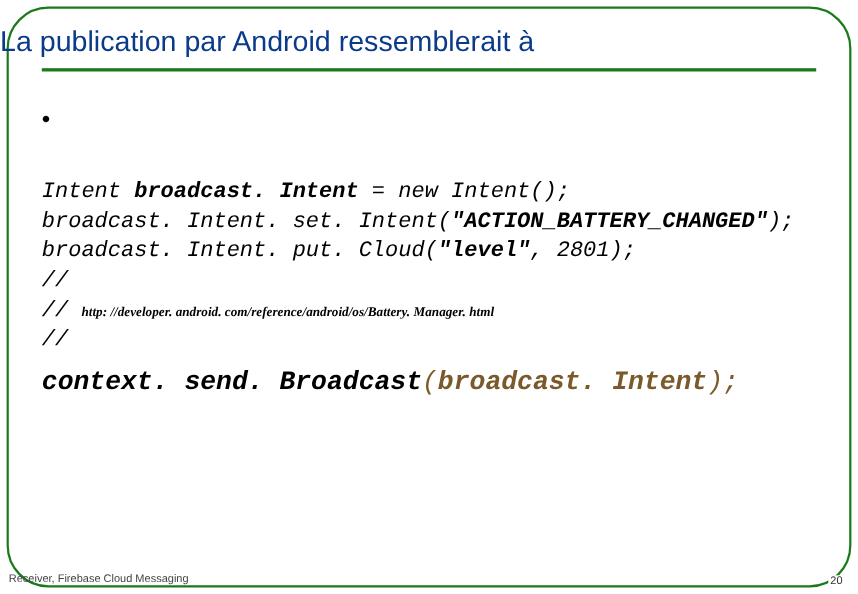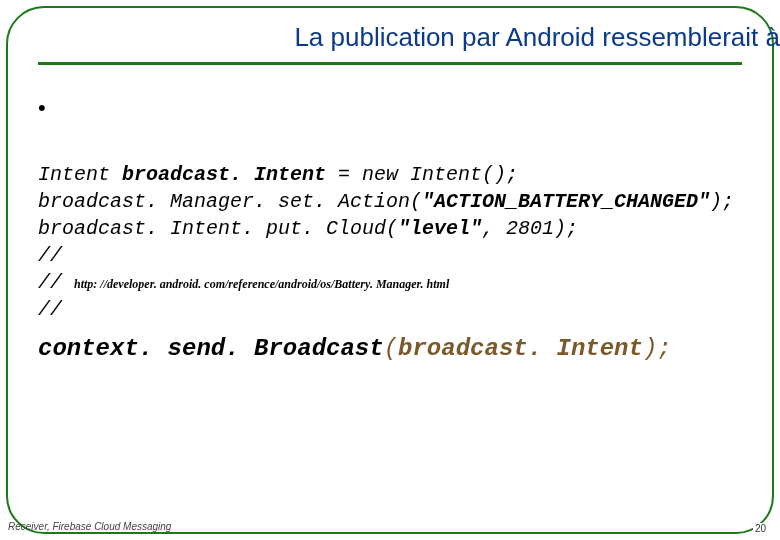--- a/index.html
+++ b/index.html
@@ -18,21 +18,21 @@
     right: 6px;
     bottom: 6px;
     border: 2px solid #1a7a1a;
     border-radius: 38px;
   }
   .title {
     position: absolute;
     top: 22px;
     left: 0;
     right: 0;
-    text-align: right;
+    text-align: left;
     font-size: 26px;
     color: #0a3a8a;
     font-weight: normal;
   }
   .title-underline {
     position: absolute;
     top: 62px;
     left: 38px;
     right: 38px;
     height: 3px;
@@ -81,21 +81,20 @@
     margin-top: 12px;
   }
   .bigcode .punct { color: #7a5a2a; font-weight: normal; font-style: italic;}
   .bigcode .arg { color: #7a5a2a; font-style: italic; font-weight: bold; }
   .footer {
     position: absolute;
     bottom: 8px;
     left: 8px;
     font-size: 10px;
     color: #444;
-    font-style: italic;
   }
   .pagenum {
     position: absolute;
     bottom: 6px;
     right: 12px;
     font-size: 10px;
     color: #333;
     background: #fff;
     padding: 0 2px;
   }
@@ -108,21 +107,21 @@
 <h1 class="title">La publication par Android ressemblerait à</h1>
 <div class="title-underline"></div>
 
 <div class="content">
 
   <div class="bullet-row">
     <span class="bullet">•</span>
   </div>
 
   <div class="codeblock"><span>Intent </span><span class="str">broadcast. Intent</span><span> = new Intent();</span>
-<span>broadcast. Manager. set. Action(</span><span class="str">"ACTION_BATTERY_CHANGED"</span><span>);</span>
+<span>broadcast. Intent. set. Intent(</span><span class="str">"ACTION_BATTERY_CHANGED"</span><span>);</span>
 <span>broadcast. Intent. put. Cloud(</span><span class="str">"level"</span><span>, 2801);</span>
 <span>//</span>
 <span>// </span><span class="url-line">http: //developer. android. com/reference/android/os/Battery. Manager. html</span>
 <span>//</span></div>
 
   <div class="bigcode"><span>context. send. Broadcast</span><span class="punct">(</span><span class="arg">broadcast. Intent</span><span class="punct">);</span></div>
 
 </div>
 
 <div class="footer">Receiver, Firebase Cloud Messaging</div>

